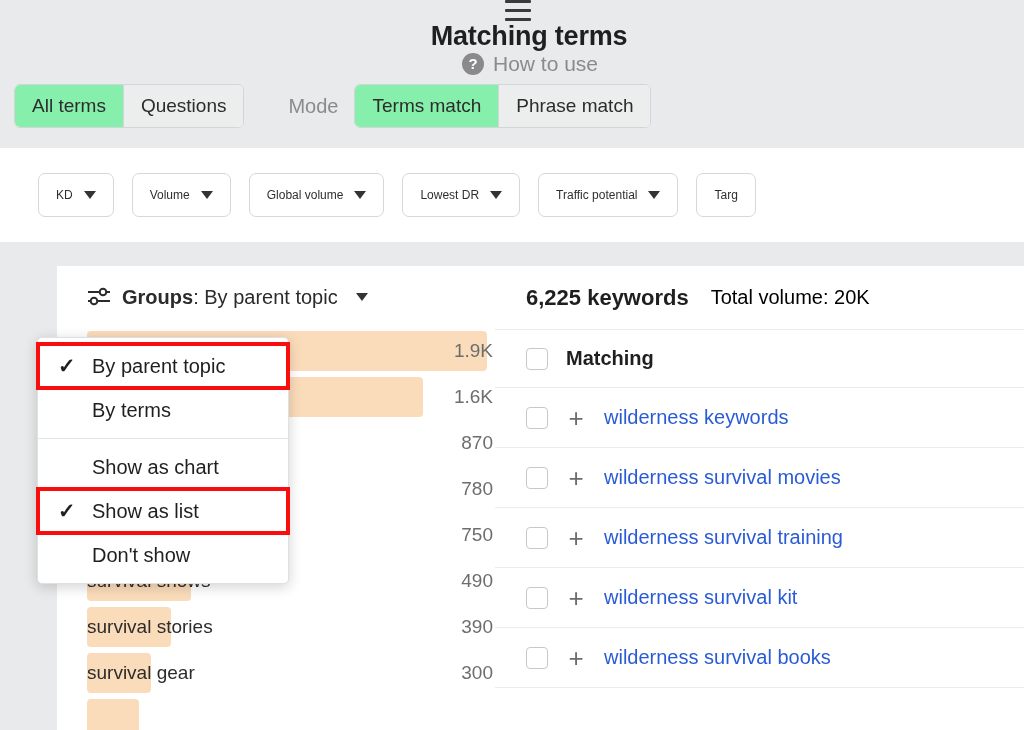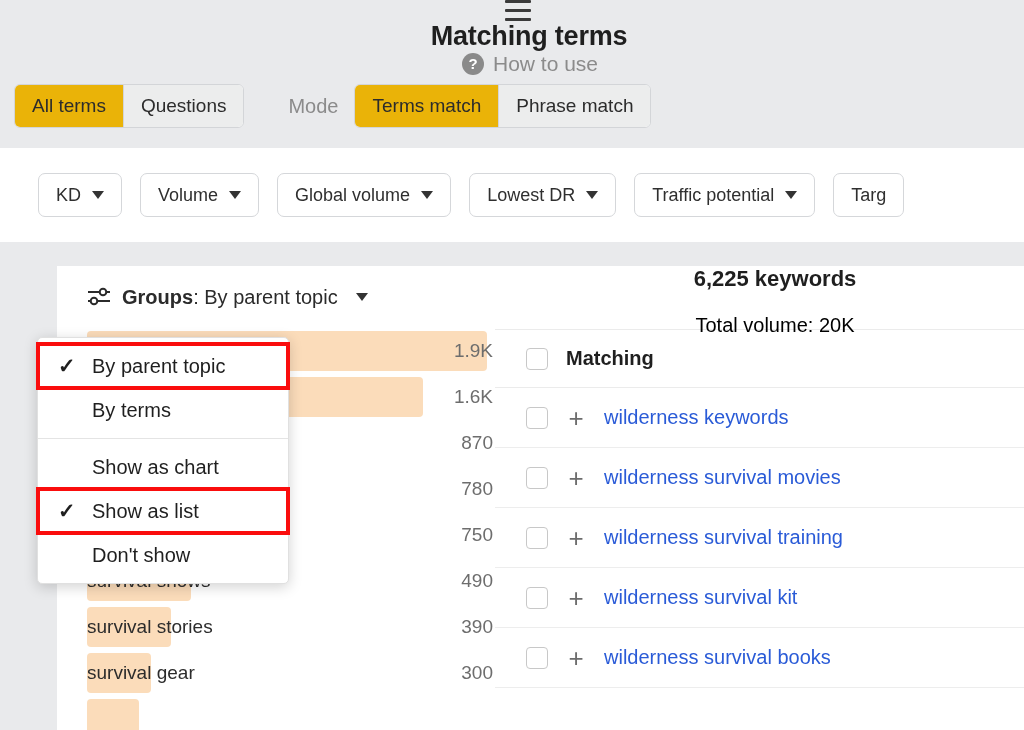--- a/index.html
+++ b/index.html
@@ -111,21 +111,21 @@
     justify-content: center;
     padding: 0 17px;
     font-size: 19px;
     color: #2c2c2c;
     background: #eceded;
     cursor: pointer;
     white-space: nowrap;
     border-right: 1px solid #d3d5d8;
   }
   .seg-btn:last-child { border-right: none; }
-  .seg-btn.active { background: #eab308; }
+  .seg-btn.active { background: #86efac; }
 
   .mode-label {
     font-size: 20px;
     color: #8b8b8b;
     margin: 0 16px 0 44px;
     white-space: nowrap;
   }
 
   
   .filter-bar {
@@ -142,21 +142,21 @@
 
   .filter-btn {
     display: flex;
     align-items: center;
     gap: 11px;
     height: 44px;
     padding: 0 17px;
     border: 1px solid #d5d7da;
     border-radius: 7px;
     background: #ffffff;
-    font-size: 18px;
+    font-size: 12px;
     color: #2f2f2f;
     white-space: nowrap;
     cursor: pointer;
     flex: none;
   }
   .caret {
     width: 0; height: 0;
     border-left: 6px solid transparent;
     border-right: 6px solid transparent;
     border-top: 8px solid #333;
@@ -291,21 +291,20 @@
     overflow: hidden;
   }
 
   .kw-summary {
     display: flex;
     align-items: center;
     height: 64px;
     padding-left: 31px;
     gap: 22px;
     border-bottom: 1px solid #ebebeb;
-    flex-direction: column;
   }
   .kw-count {
     font-size: 22px;
     font-weight: bold;
     color: #1f1f1f;
     white-space: nowrap;
   }
   .kw-total {
     font-size: 20px;
     color: #000000;

